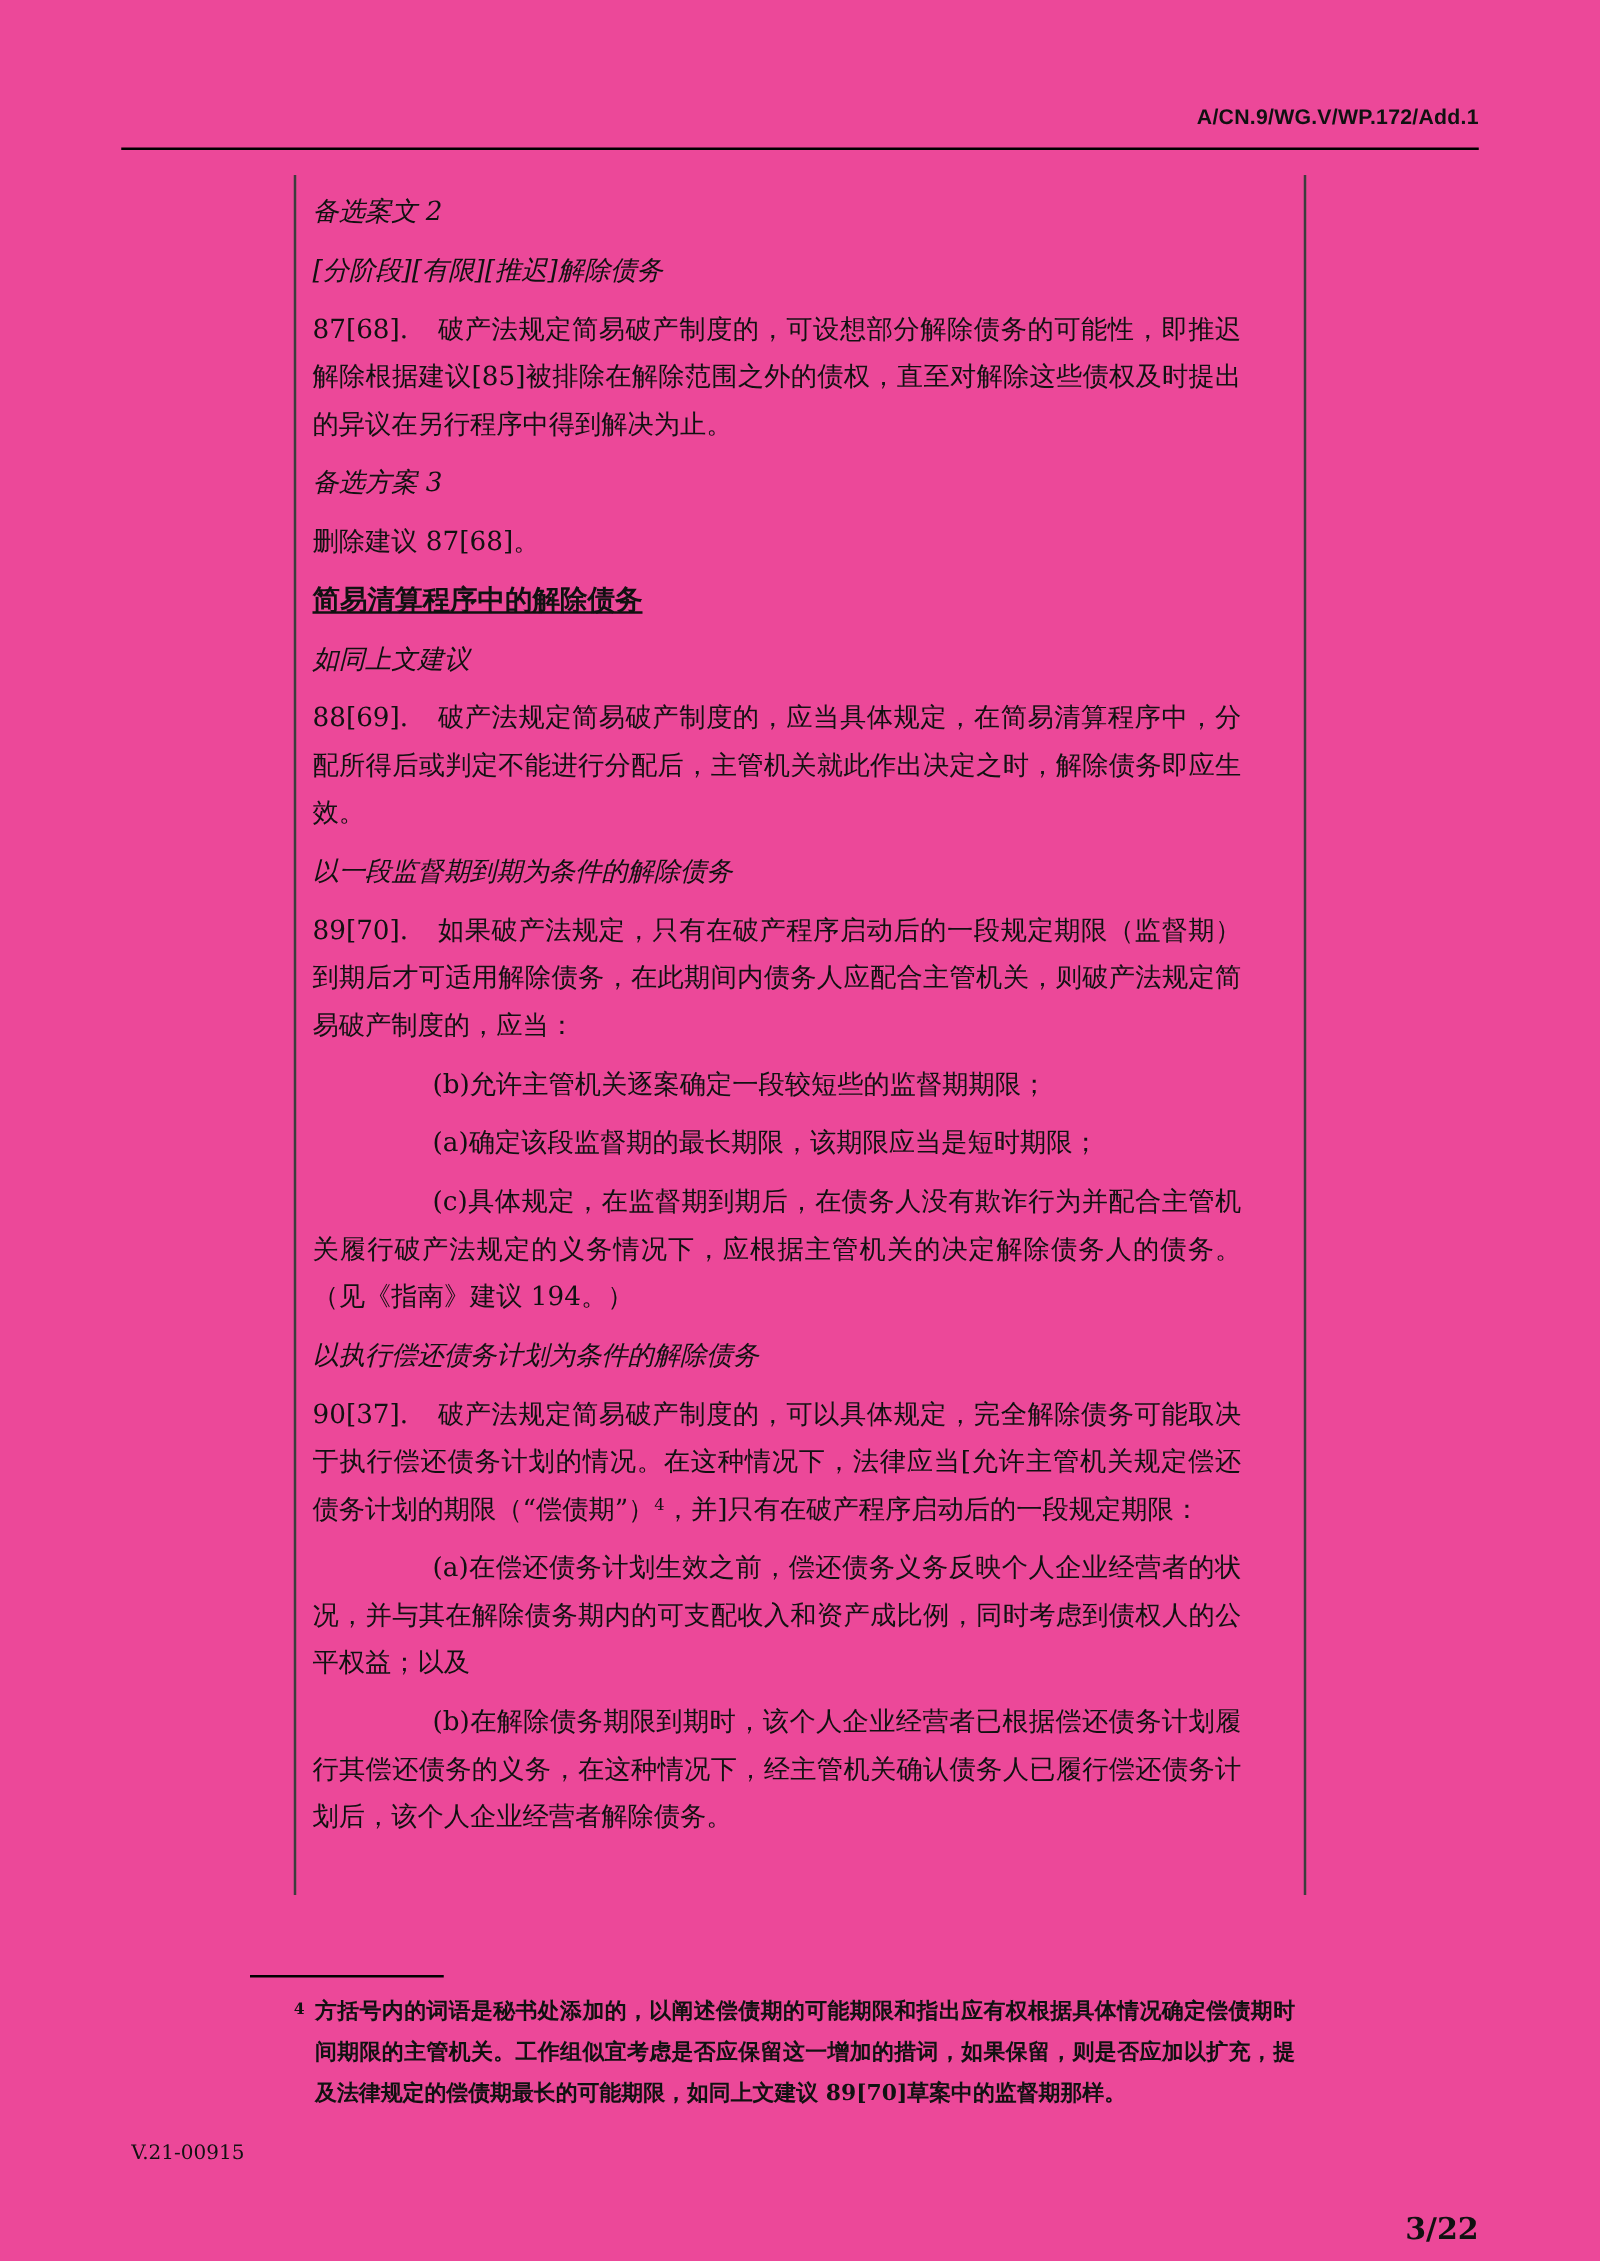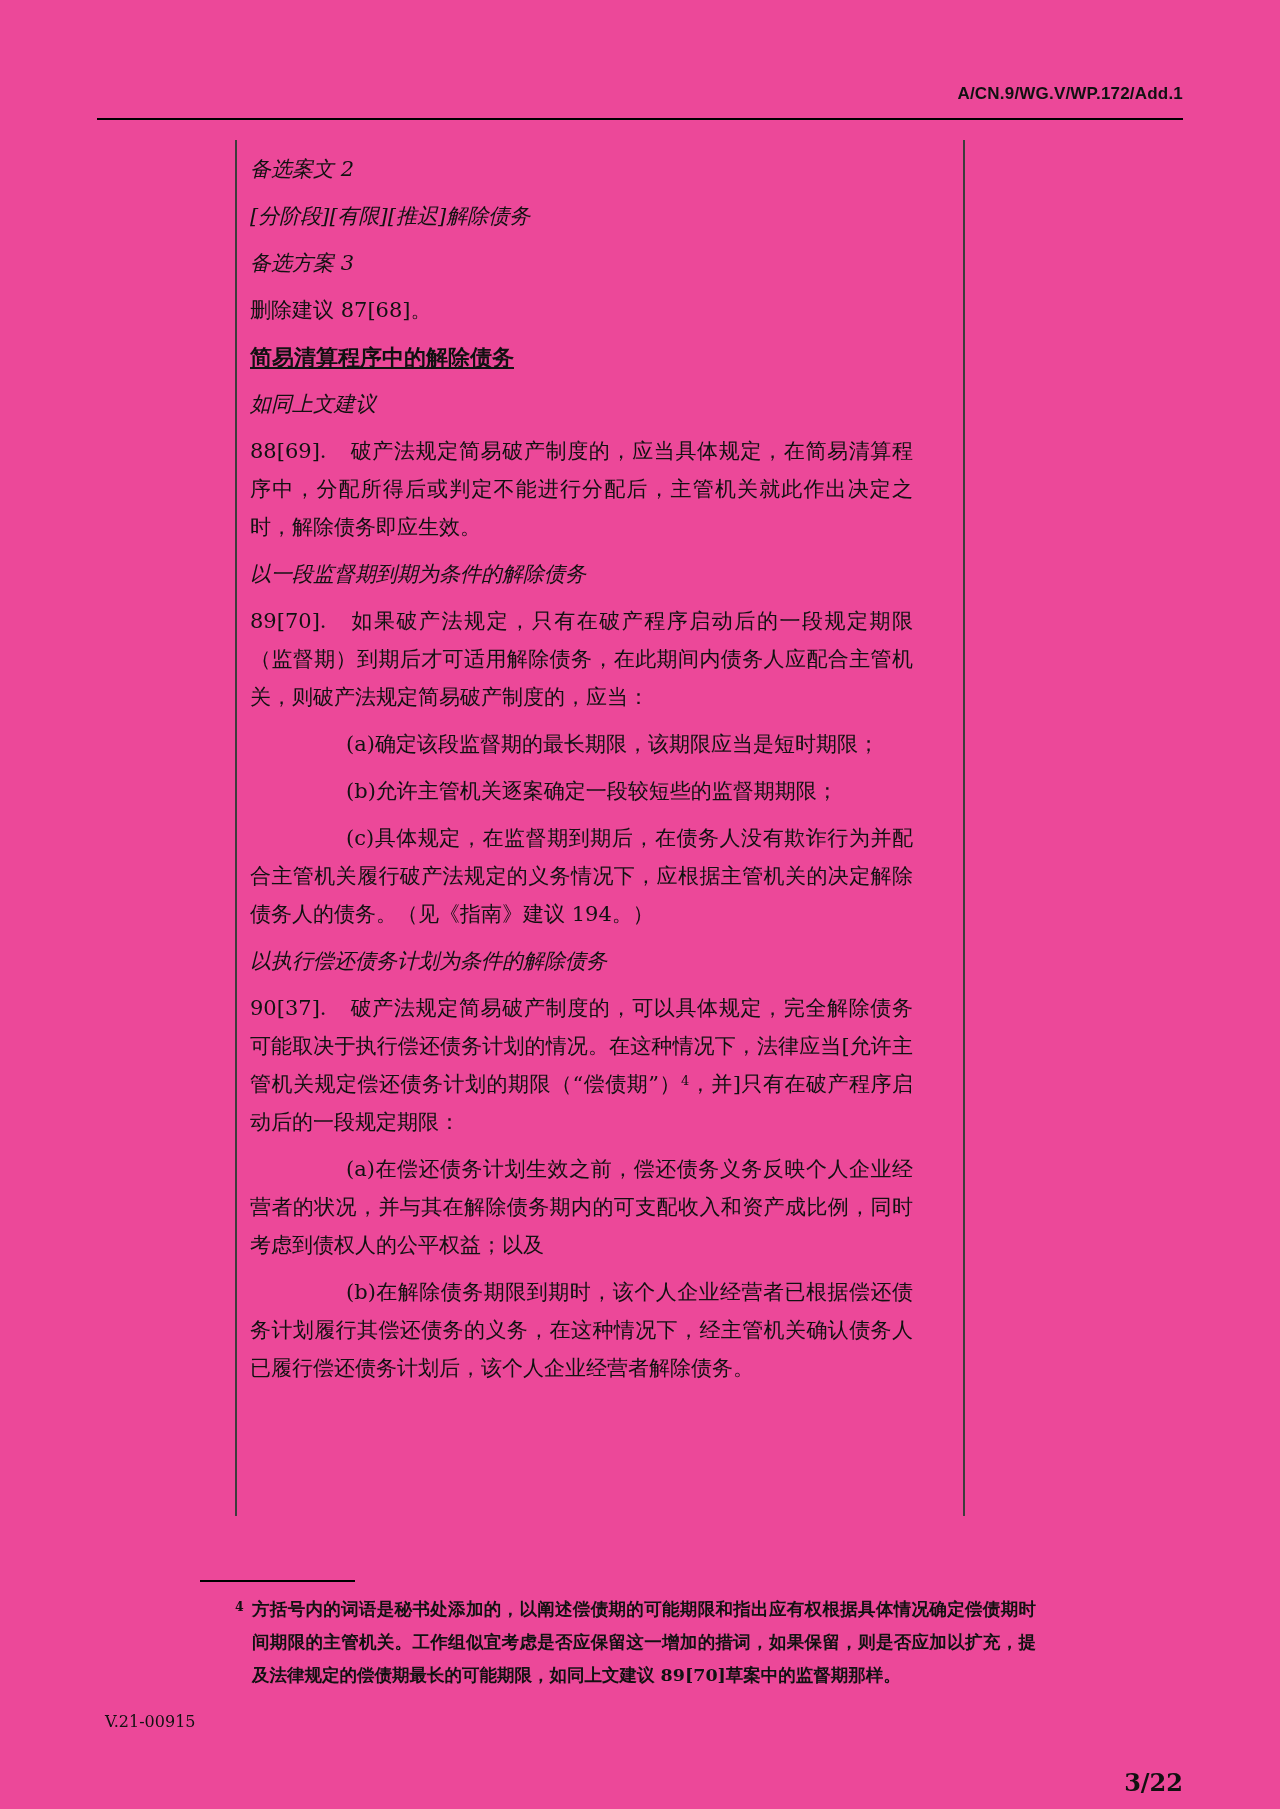--- a/index.html
+++ b/index.html
@@ -31,21 +31,21 @@
     width: 1086px;
     height: 2px;
     background: #000000;
   }
 
   
   .quote-box {
     position: absolute;
     top: 140px;
     left: 235px;
-    width: 730px;
+    width: 810px;
     height: 1376px;
     box-sizing: border-box;
     border-left: 2px solid #3d3d3d;
     border-right: 2px solid #3d3d3d;
     padding: 10px 50px 0 13px;
     font-size: 21px;
     line-height: 38px;
     text-align: justify;
   }
   .quote-box p { margin: 0 0 9px 0; }
@@ -108,38 +108,39 @@
 
   <div class="doc-symbol">A/CN.9/WG.V/WP.172/Add.1</div>
   <div class="header-rule"></div>
 
   <div class="quote-box">
 
     <p class="b-italic">备选案文 2</p>
 
     <p class="b-italic">[分阶段][有限][推迟]解除债务</p>
 
+    <p class="b-num"><span class="num">87[68].</span><span>破产法规定简易破产制度的，可设想部分解除债务的可能性，即推迟解除根据建议[85]被排除在解除范围之外的债权，直至对解除这些债权及时提出的异议在另行程序中得到解决为止。</span></p>
 
     <p class="b-italic">备选方案 3</p>
 
     <p>删除建议 87[68]。</p>
 
     <p class="b-bold-heading">简易清算程序中的解除债务</p>
 
     <p class="b-italic">如同上文建议</p>
 
     <p class="b-num"><span class="num">88[69].</span><span>破产法规定简易破产制度的，应当具体规定，在简易清算程序中，分配所得后或判定不能进行分配后，主管机关就此作出决定之时，解除债务即应生效。</span></p>
 
     <p class="b-italic">以一段监督期到期为条件的解除债务</p>
 
     <p class="b-num"><span class="num">89[70].</span><span>如果破产法规定，只有在破产程序启动后的一段规定期限（监督期）到期后才可适用解除债务，在此期间内债务人应配合主管机关，则破产法规定简易破产制度的，应当：</span></p>
 
+    <p class="b-item"><span class="marker">(b)</span><span>允许主管机关逐案确定一段较短些的监督期期限；</span></p>
+
     <p class="b-item"><span class="marker">(a)</span><span>确定该段监督期的最长期限，该期限应当是短时期限；</span></p>
-
-    <p class="b-item"><span class="marker">(b)</span><span>允许主管机关逐案确定一段较短些的监督期期限；</span></p>
 
     <p class="b-item"><span class="marker">(c)</span><span>具体规定，在监督期到期后，在债务人没有欺诈行为并配合主管机关履行破产法规定的义务情况下，应根据主管机关的决定解除债务人的债务。（见《指南》建议 194。）</span></p>
 
     <p class="b-italic">以执行偿还债务计划为条件的解除债务</p>
 
     <p class="b-num"><span class="num">90[37].</span><span>破产法规定简易破产制度的，可以具体规定，完全解除债务可能取决于执行偿还债务计划的情况。在这种情况下，法律应当[允许主管机关规定偿还债务计划的期限（“偿债期”）</span><sup class="ref">4</sup><span>，并]只有在破产程序启动后的一段规定期限：</span></p>
 
     <p class="b-item"><span class="marker">(a)</span><span>在偿还债务计划生效之前，偿还债务义务反映个人企业经营者的状况，并与其在解除债务期内的可支配收入和资产成比例，同时考虑到债权人的公平权益；以及</span></p>
 
     <p class="b-item"><span class="marker">(b)</span><span>在解除债务期限到期时，该个人企业经营者已根据偿还债务计划履行其偿还债务的义务，在这种情况下，经主管机关确认债务人已履行偿还债务计划后，该个人企业经营者解除债务。</span></p>

